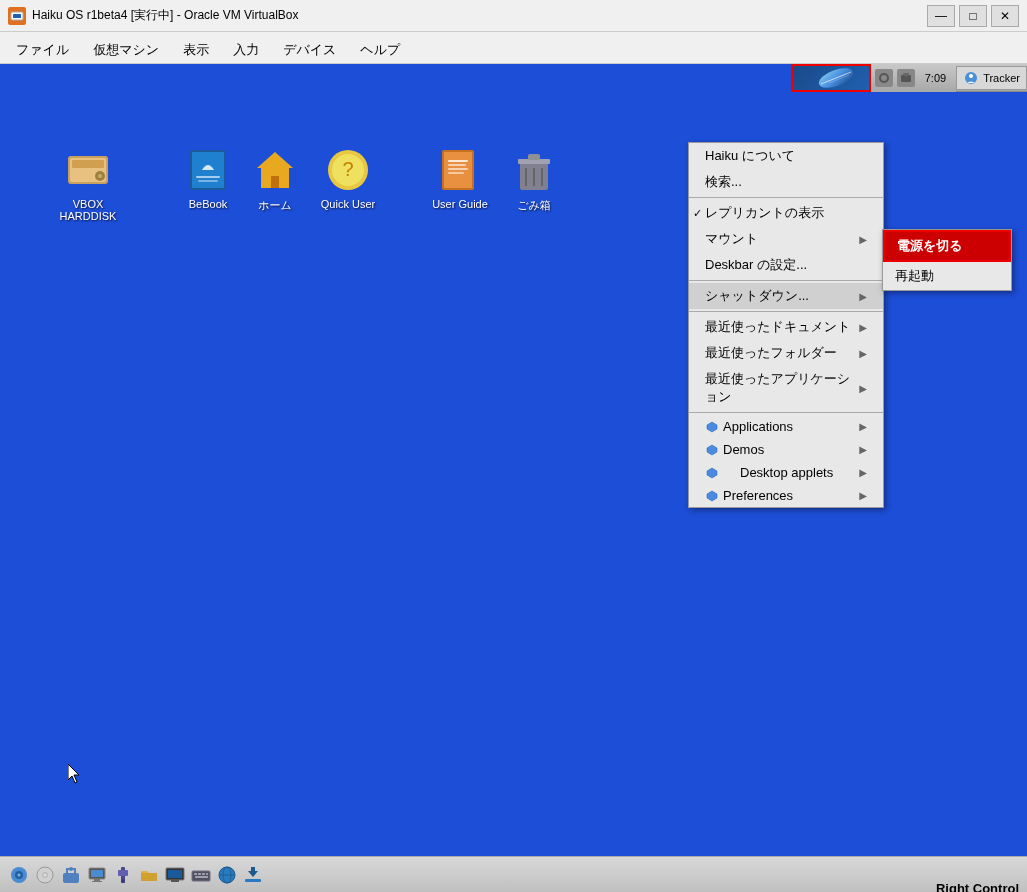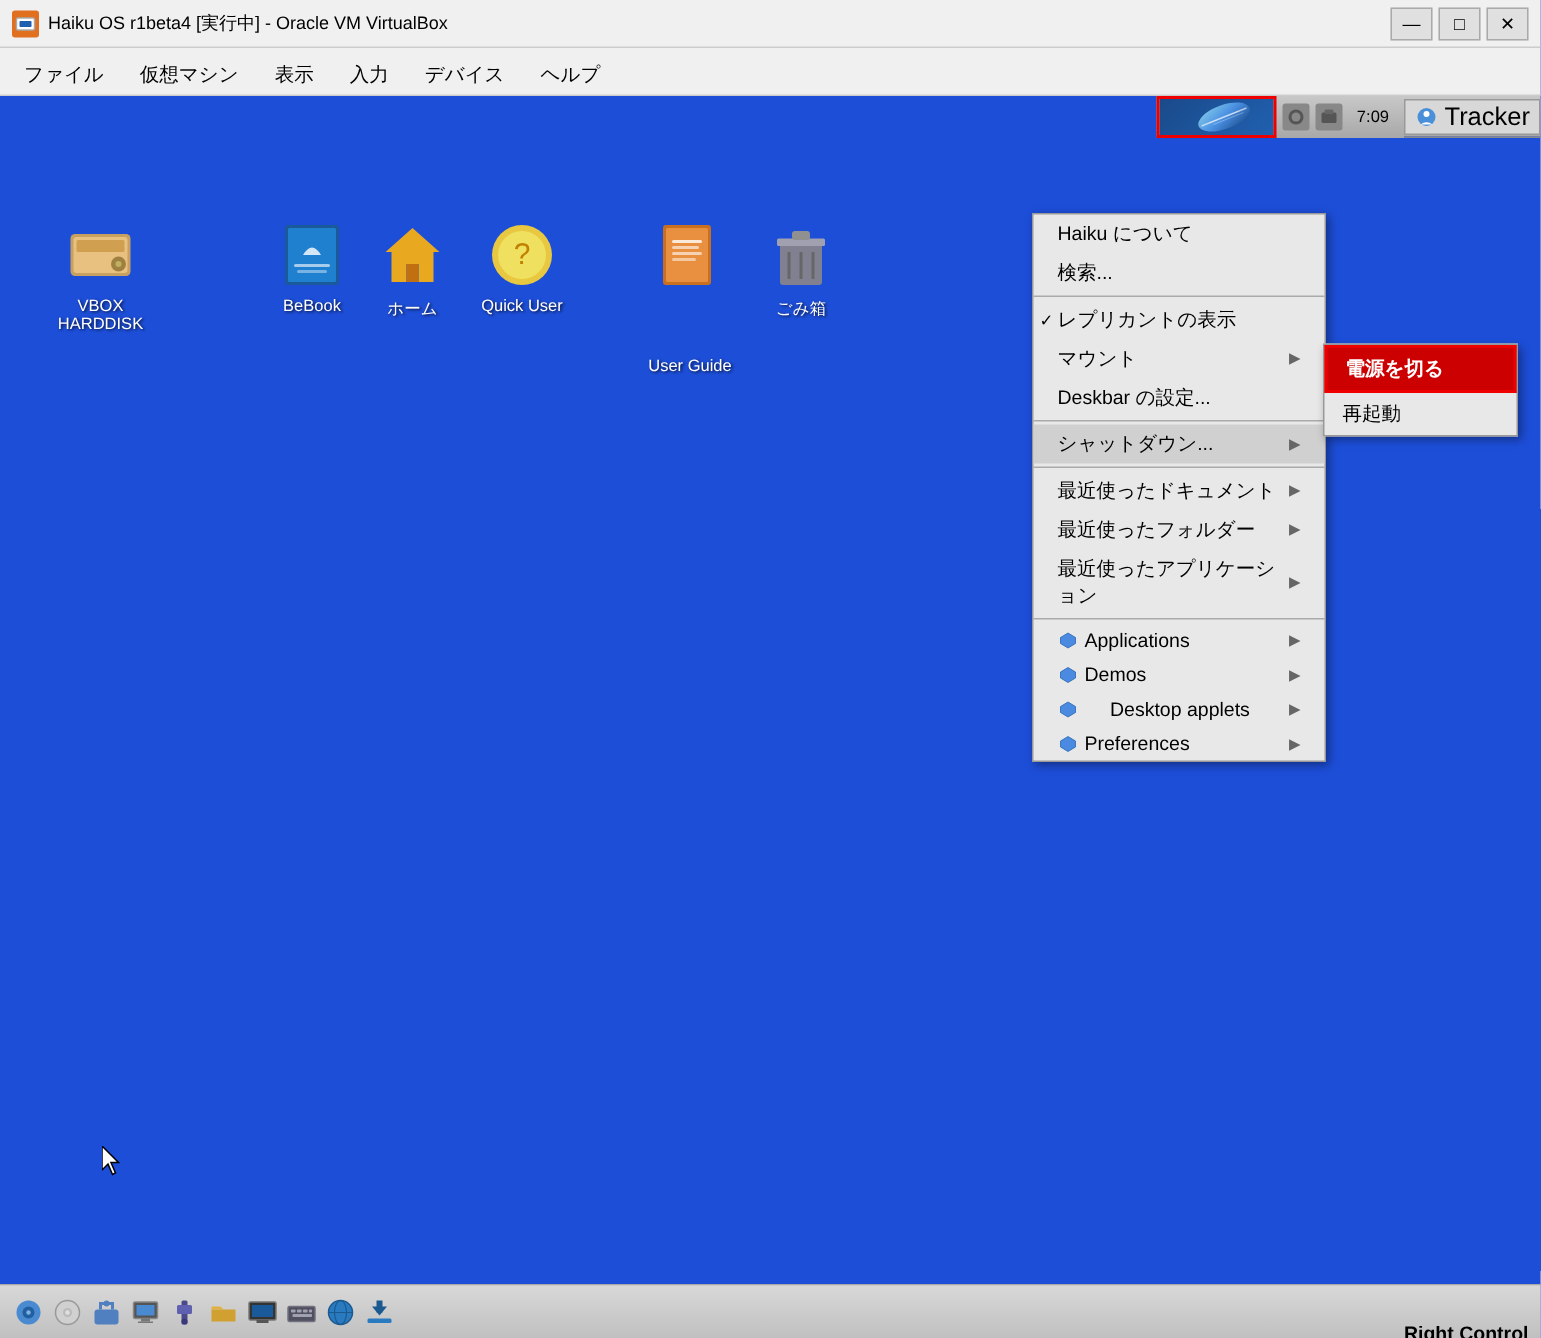--- a/index.html
+++ b/index.html
@@ -116,21 +116,21 @@
       display: flex;
       align-items: center;
       padding: 0 4px;
       gap: 4px;
     }
     #tracker-item {
       height: 24px;
       background: #d8d8d8;
       border: 1px solid #999;
       display: flex; align-items: center; padding: 0 6px;
-      font-size: 17px; cursor: pointer;
+      font-size: 11px; cursor: pointer;
       gap: 4px;
     }
     #time-display {
       font-size: 11px;
       padding: 0 6px;
       color: #000;
     }
 
     
     #context-menu {
@@ -299,21 +299,21 @@
     <div id="tracker-item">
       <svg width="16" height="16" viewBox="0 0 16 16">
         <circle cx="8" cy="8" r="6" fill="#4a90d9"></circle>
         <circle cx="8" cy="6" r="2" fill="#fff"></circle>
         <path d="M4 13 Q8 10 12 13" fill="#fff"></path>
       </svg>
       <span>Tracker</span>
     </div>
   </div>
 
-  <div class="desktop-icon" style="left:27px; top:82px;">
+  <div class="desktop-icon" style="left:48px; top:82px;">
     <div class="icon-img">
       <svg width="48" height="48" viewBox="0 0 48 48">
         <rect x="4" y="10" width="40" height="28" rx="3" fill="#c8a060"></rect>
         <rect x="6" y="12" width="36" height="24" rx="2" fill="#e8c080"></rect>
         <rect x="8" y="14" width="32" height="8" rx="1" fill="#d0a050"></rect>
         <circle cx="36" cy="30" r="5" fill="#a08040"></circle>
         <circle cx="36" cy="30" r="2" fill="#c0b060"></circle>
       </svg>
     </div>
     <span class="icon-label">VBOX HARDDISK</span>
@@ -347,21 +347,21 @@
     <div class="icon-img">
       <svg width="48" height="48" viewBox="0 0 48 48">
         <circle cx="24" cy="24" r="20" fill="#e8c840"></circle>
         <circle cx="24" cy="24" r="16" fill="#f0e060"></circle>
         <text x="24" y="30" text-anchor="middle" font-size="20" fill="#c08000">?</text>
       </svg>
     </div>
     <span class="icon-label">Quick User</span>
   </div>
 
-  <div class="desktop-icon" style="left:420px; top:82px;gap:40px;">
+  <div class="desktop-icon" style="left:420px; top:82px;">
     <div class="icon-img">
       <svg width="48" height="48" viewBox="0 0 48 48">
         <rect x="6" y="4" width="32" height="40" rx="2" fill="#c87020"></rect>
         <rect x="8" y="6" width="28" height="36" rx="1" fill="#e89040"></rect>
         <rect x="12" y="14" width="20" height="2" rx="1" fill="#fff" opacity="0.8"></rect>
         <rect x="12" y="18" width="18" height="2" rx="1" fill="#fff" opacity="0.6"></rect>
         <rect x="12" y="22" width="20" height="2" rx="1" fill="#fff" opacity="0.6"></rect>
         <rect x="12" y="26" width="16" height="2" rx="1" fill="#fff" opacity="0.5"></rect>
       </svg>
     </div>

